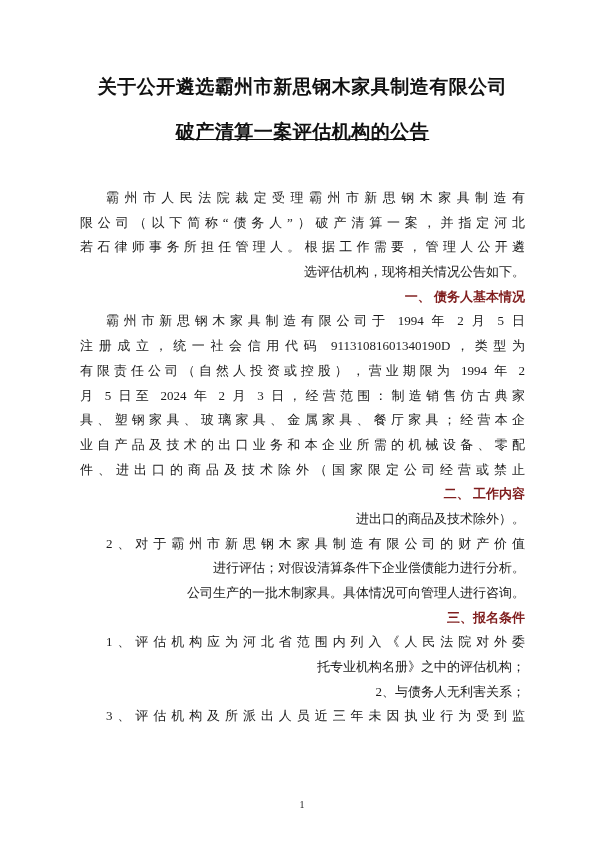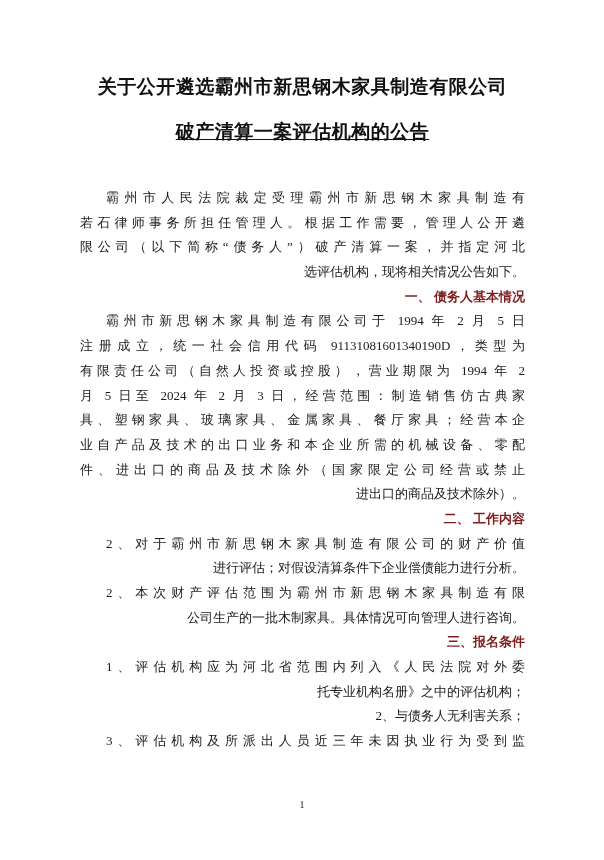--- a/index.html
+++ b/index.html
@@ -66,36 +66,35 @@
 <body>
 
 <div class="page">
   <header class="title-block">
     <div class="title-line">关于公开遴选霸州市新思钢木家具制造有限公司</div>
     <div class="title-line">破产清算一案评估机构的公告</div>
   </header>
 
   <main class="body-block" id="doc-body">
       <div class="line indent fill">霸州市人民法院裁定受理霸州市新思钢木家具制造有</div>
+      <div class="line fill">限公司（以下简称“债务人”）破产清算一案，并指定河北</div>
       <div class="line fill">若石律师事务所担任管理人。根据工作需要，管理人公开遴</div>
-      <div class="line fill">限公司（以下简称“债务人”）破产清算一案，并指定河北</div>
       <div class="line">选评估机构，现将相关情况公告如下。</div>
       <div class="line heading indent">一、 债务人基本情况</div>
       <div class="line indent fill">霸州市新思钢木家具制造有限公司于 1994 年 2 月 5 日</div>
       <div class="line fill">注册成立，统一社会信用代码 91131081601340190D，类型为</div>
       <div class="line fill">有限责任公司（自然人投资或控股），营业期限为 1994 年 2</div>
       <div class="line fill">月 5 日至 2024 年 2 月 3 日，经营范围：制造销售仿古典家</div>
       <div class="line fill">具、塑钢家具、玻璃家具、金属家具、餐厅家具；经营本企</div>
       <div class="line fill">业自产品及技术的出口业务和本企业所需的机械设备、零配</div>
       <div class="line fill">件、进出口的商品及技术除外（国家限定公司经营或禁止</div>
+      <div class="line heading indent">二、 工作内容</div>
       <div class="line">进出口的商品及技术除外）。</div>
-      <div class="line heading indent">二、 工作内容</div>
       <div class="line indent fill">2、对于霸州市新思钢木家具制造有限公司的财产价值</div>
       <div class="line">进行评估；对假设清算条件下企业偿债能力进行分析。</div>
-      <div class="line indent fill">2、本次财产评估范围为霸州市新思钢木家具制造有限</div>
       <div class="line">公司生产的一批木制家具。具体情况可向管理人进行咨询。</div>
       <div class="line heading indent">三、报名条件</div>
       <div class="line indent fill">1、评估机构应为河北省范围内列入《人民法院对外委</div>
       <div class="line">托专业机构名册》之中的评估机构；</div>
       <div class="line indent">2、与债务人无利害关系；</div>
       <div class="line indent fill">3、评估机构及所派出人员近三年未因执业行为受到监</div>
     </main>
 
   <footer class="page-number">1</footer>
 </div>

